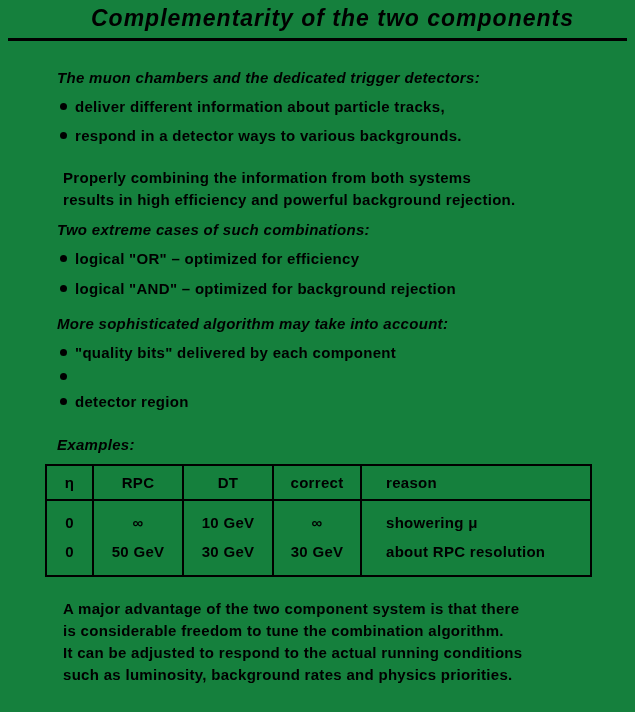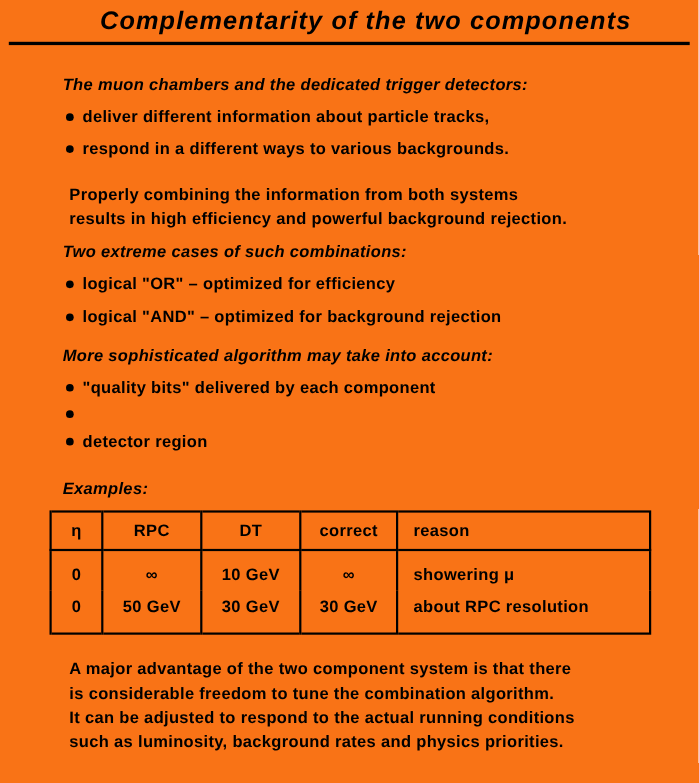--- a/index.html
+++ b/index.html
@@ -1,19 +1,19 @@
 <!DOCTYPE html>
 <html><head>
 <meta charset="utf-8">
 <style>
   html, body { margin: 0; padding: 0; background: #ffffff; }
   .page {
     width: 635px;
     height: 712px;
-    background: #f97316;
+    background: #15803d;
     color: #000000;
     font-family: "Liberation Sans", sans-serif;
     font-weight: bold;
     font-size: 15px;
     letter-spacing: 0.3px;
     overflow: hidden;
     position: relative;
     box-sizing: border-box;
   }
   .title {
@@ -87,21 +87,21 @@
     padding: 0 6px;
   }
   table.examples td {
     border-width: 0 2px 0 2px;
     height: 29px;
     text-align: center;
     padding: 0 6px;
   }
   table.examples th.reason-col, table.examples td.reason-col {
     text-align: left;
-    padding-left: 14px;
+    padding-left: 24px;
   }
   table.examples tbody tr:first-child td { padding-top: 7px; }
   table.examples tbody tr:last-child td { padding-bottom: 9px; }
   .col-eta { width: 47px; }
   .col-rpc { width: 90px; }
   .col-dt { width: 90px; }
   .col-correct { width: 88px; }
   .col-reason { width: 230px; }
 </style>
 </head>
@@ -113,21 +113,21 @@
   <div class="rule"></div>
 
   <div class="heading mt-intro-heading">The muon chambers and the dedicated trigger detectors:</div>
 
   <div class="bullet mt-bullet">
     <span class="dot"></span>
     <span>deliver different information about particle tracks,</span>
   </div>
   <div class="bullet mt-bullet">
     <span class="dot"></span>
-    <span>respond in a different ways to various backgrounds.</span>
+    <span>respond in a detector ways to various backgrounds.</span>
   </div>
 
   <div class="para mt-combining">Properly combining the information from both systems
 results in high efficiency and powerful background rejection.</div>
 
   <div class="heading mt-extreme-heading">Two extreme cases of such combinations:</div>
 
   <div class="bullet mt-bullet">
     <span class="dot"></span>
     <span>logical "OR" – optimized for efficiency</span>

